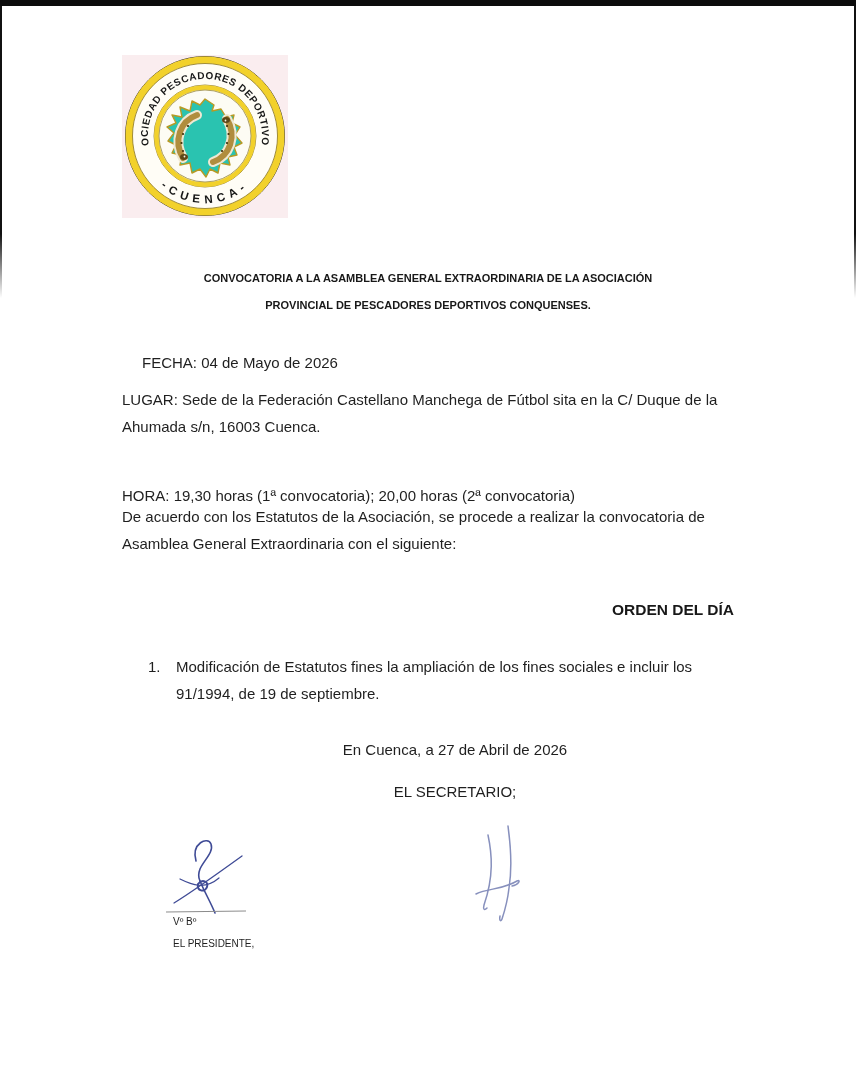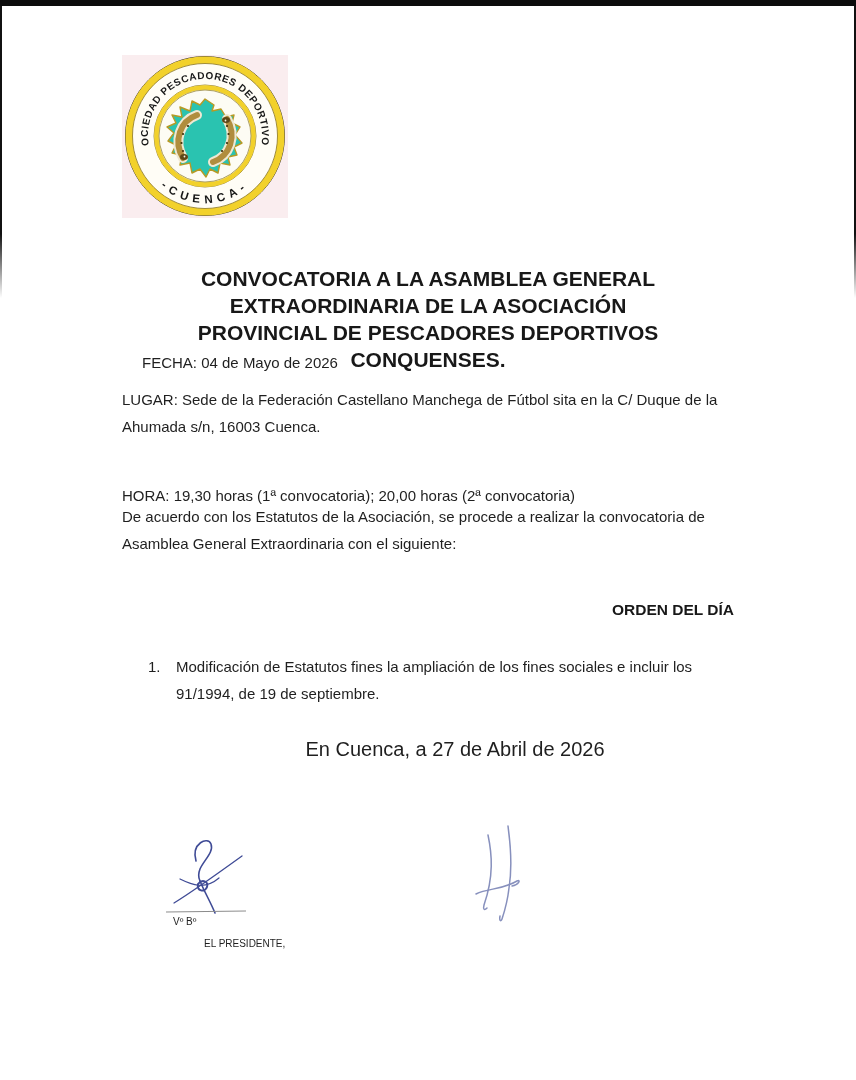--- a/index.html
+++ b/index.html
@@ -8,25 +8,25 @@
     font-family:"Liberation Sans","DejaVu Sans",sans-serif;color:#1f1f1f;
   }
   .scan-top-bar{position:absolute;left:0;top:0;width:856px;height:6px;background:#0c0c0c;}
   .scan-edge{position:absolute;top:6px;width:2px;height:292px;
     background:linear-gradient(#111 0%,#111 78%,rgba(17,17,17,0) 100%);}
   .scan-edge.left{left:0;}
   .scan-edge.right{left:854px;}
   .logo-wrap{position:absolute;left:122px;top:55px;width:166px;height:163px;}
   .doc-title{
     position:absolute;left:122px;top:265px;width:612px;text-align:center;
-    font-weight:bold;font-size:21px;line-height:27px;color:#181818;
+    font-weight:bold;font-size:11px;line-height:27px;color:#181818;
   }
   .para{position:absolute;left:122px;font-size:15px;line-height:27px;color:#1f1f1f;}
   .center-block{position:absolute;left:122px;width:666px;text-align:center;
-    font-size:20px;line-height:27px;color:#1f1f1f;}
+    font-size:15px;line-height:27px;color:#1f1f1f;}
   .orden-heading{
     position:absolute;left:122px;top:596px;width:612px;text-align:right;
     font-weight:bold;font-size:15.5px;line-height:27px;color:#181818;
   }
   .agenda-item{position:absolute;left:148px;top:653px;display:flex;
     font-size:15px;line-height:27px;color:#1f1f1f;}
   .agenda-num{width:28px;flex:0 0 28px;}
   .sig{position:absolute;}
   .small-label{position:absolute;font-size:10px;line-height:20px;color:#1f1f1f;}
 </style>
@@ -111,20 +111,21 @@
   <div class="agenda-item">
     <div class="agenda-num">1.</div>
     <div>
       <div>Modificación de Estatutos fines la ampliación de los fines sociales e incluir los</div>
       <div>91/1994, de 19 de septiembre.</div>
     </div>
   </div>
 
   <div class="center-block" style="top:736px;">En Cuenca, a 27 de Abril de 2026</div>
 
+  <div class="center-block" style="top:778px;">EL SECRETARIO;</div>
 
   <div class="sig" style="left:162px;top:834px;">
     <svg width="92" height="84" viewBox="0 0 92 84">
       <g fill="none" stroke="#3f4b96" stroke-width="1.6" stroke-linecap="round">
         <path d="M34,27 C29,9 46,2 49,10 C52,18 42,26 38,35 C36,40 36,43 38,47"></path>
         <path d="M38,47 C42,57 48,67 53,79"></path>
         <path d="M80,22 C62,35 30,58 12,69" stroke-width="1.3"></path>
         <path d="M18,45 C30,51 43,56 57,44" stroke-width="1.2"></path>
         <path d="M36,50 C40,45 47,47 45,53 C43,59 34,57 36,50" stroke-width="2"></path>
       </g>
@@ -136,15 +137,15 @@
     <svg width="56" height="102" viewBox="0 0 56 102">
       <g fill="none" stroke="#8790bd" stroke-width="1.5" stroke-linecap="round">
         <path d="M16,13 C20,32 22,54 12,83 C11,87 12,89 15,86"></path>
         <path d="M36,4 C39,26 40,48 37,66 C36,75 34,85 30,97 C29,100 27,99 28,94"></path>
         <path d="M4,72 C16,66 30,68 45,59 C49,57 47,63 40,64"></path>
       </g>
     </svg>
   </div>
 
   <div class="small-label" style="left:173px;top:912px;">Vº Bº</div>
-  <div class="small-label" style="left:173px;top:934px;margin-left:31px;">EL PRESIDENTE,</div>
+  <div class="small-label" style="left:173px;top:934px;">EL PRESIDENTE,</div>
 
 </div>
 
 </body></html>

